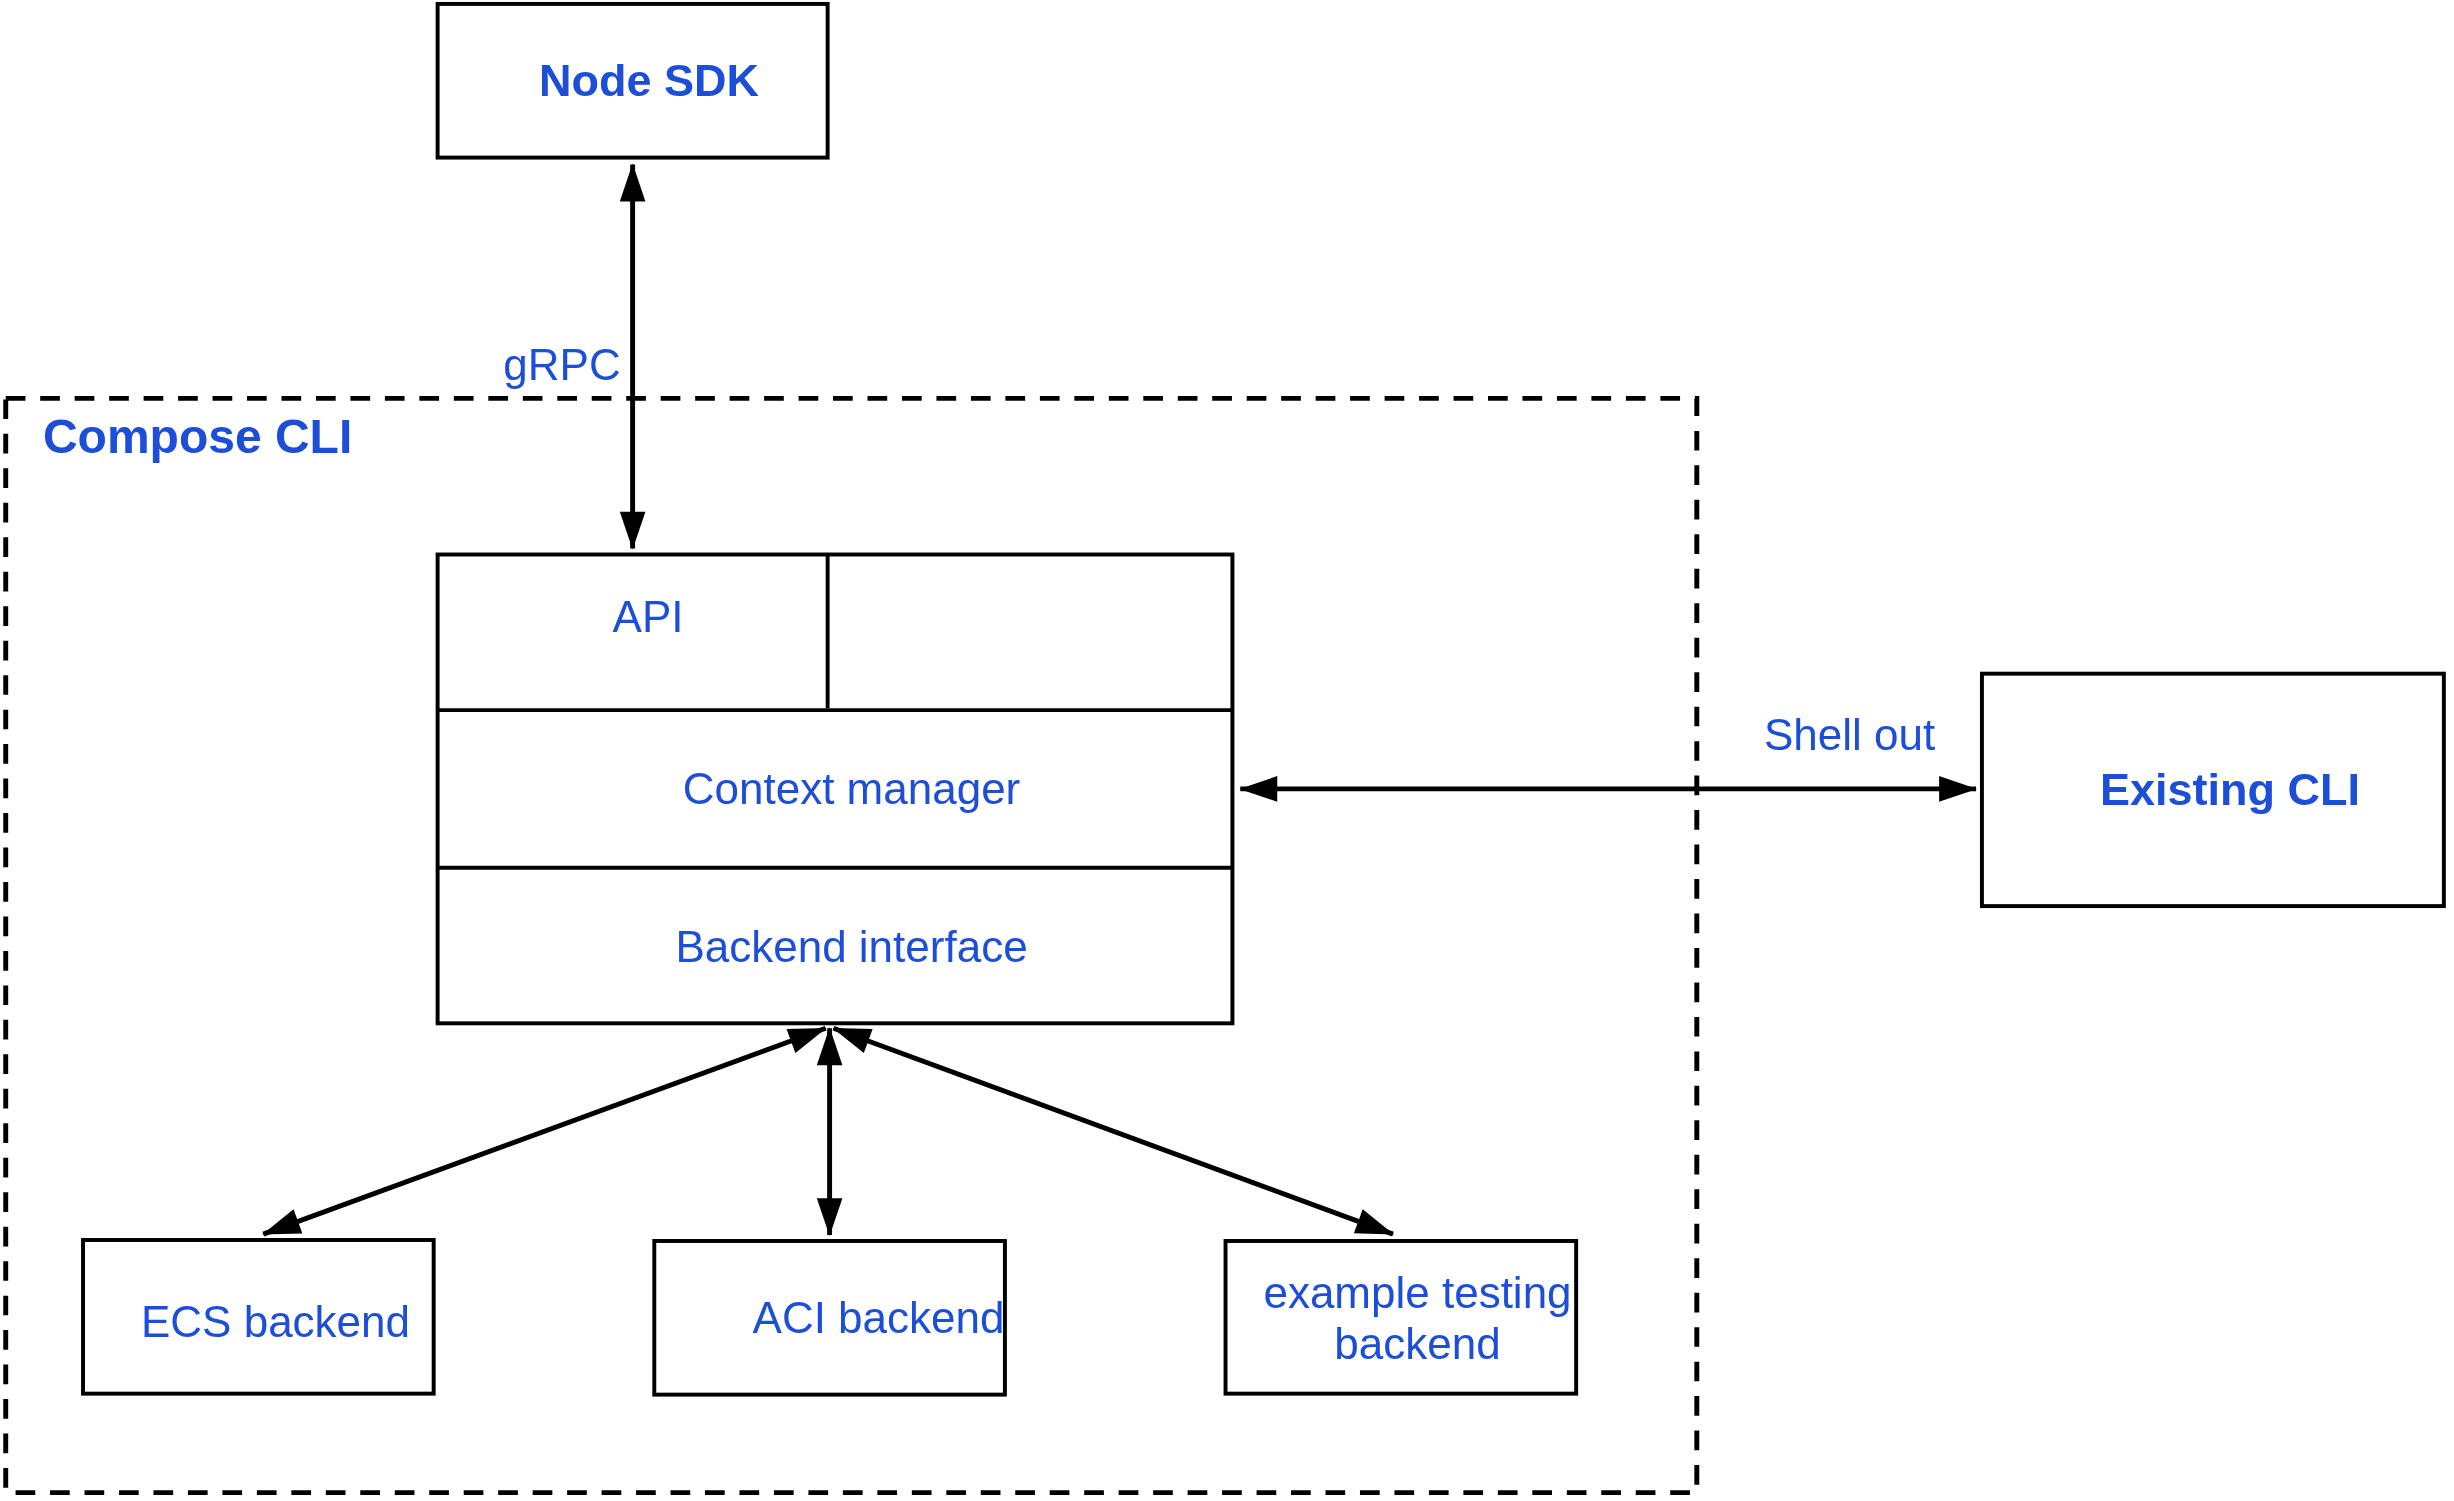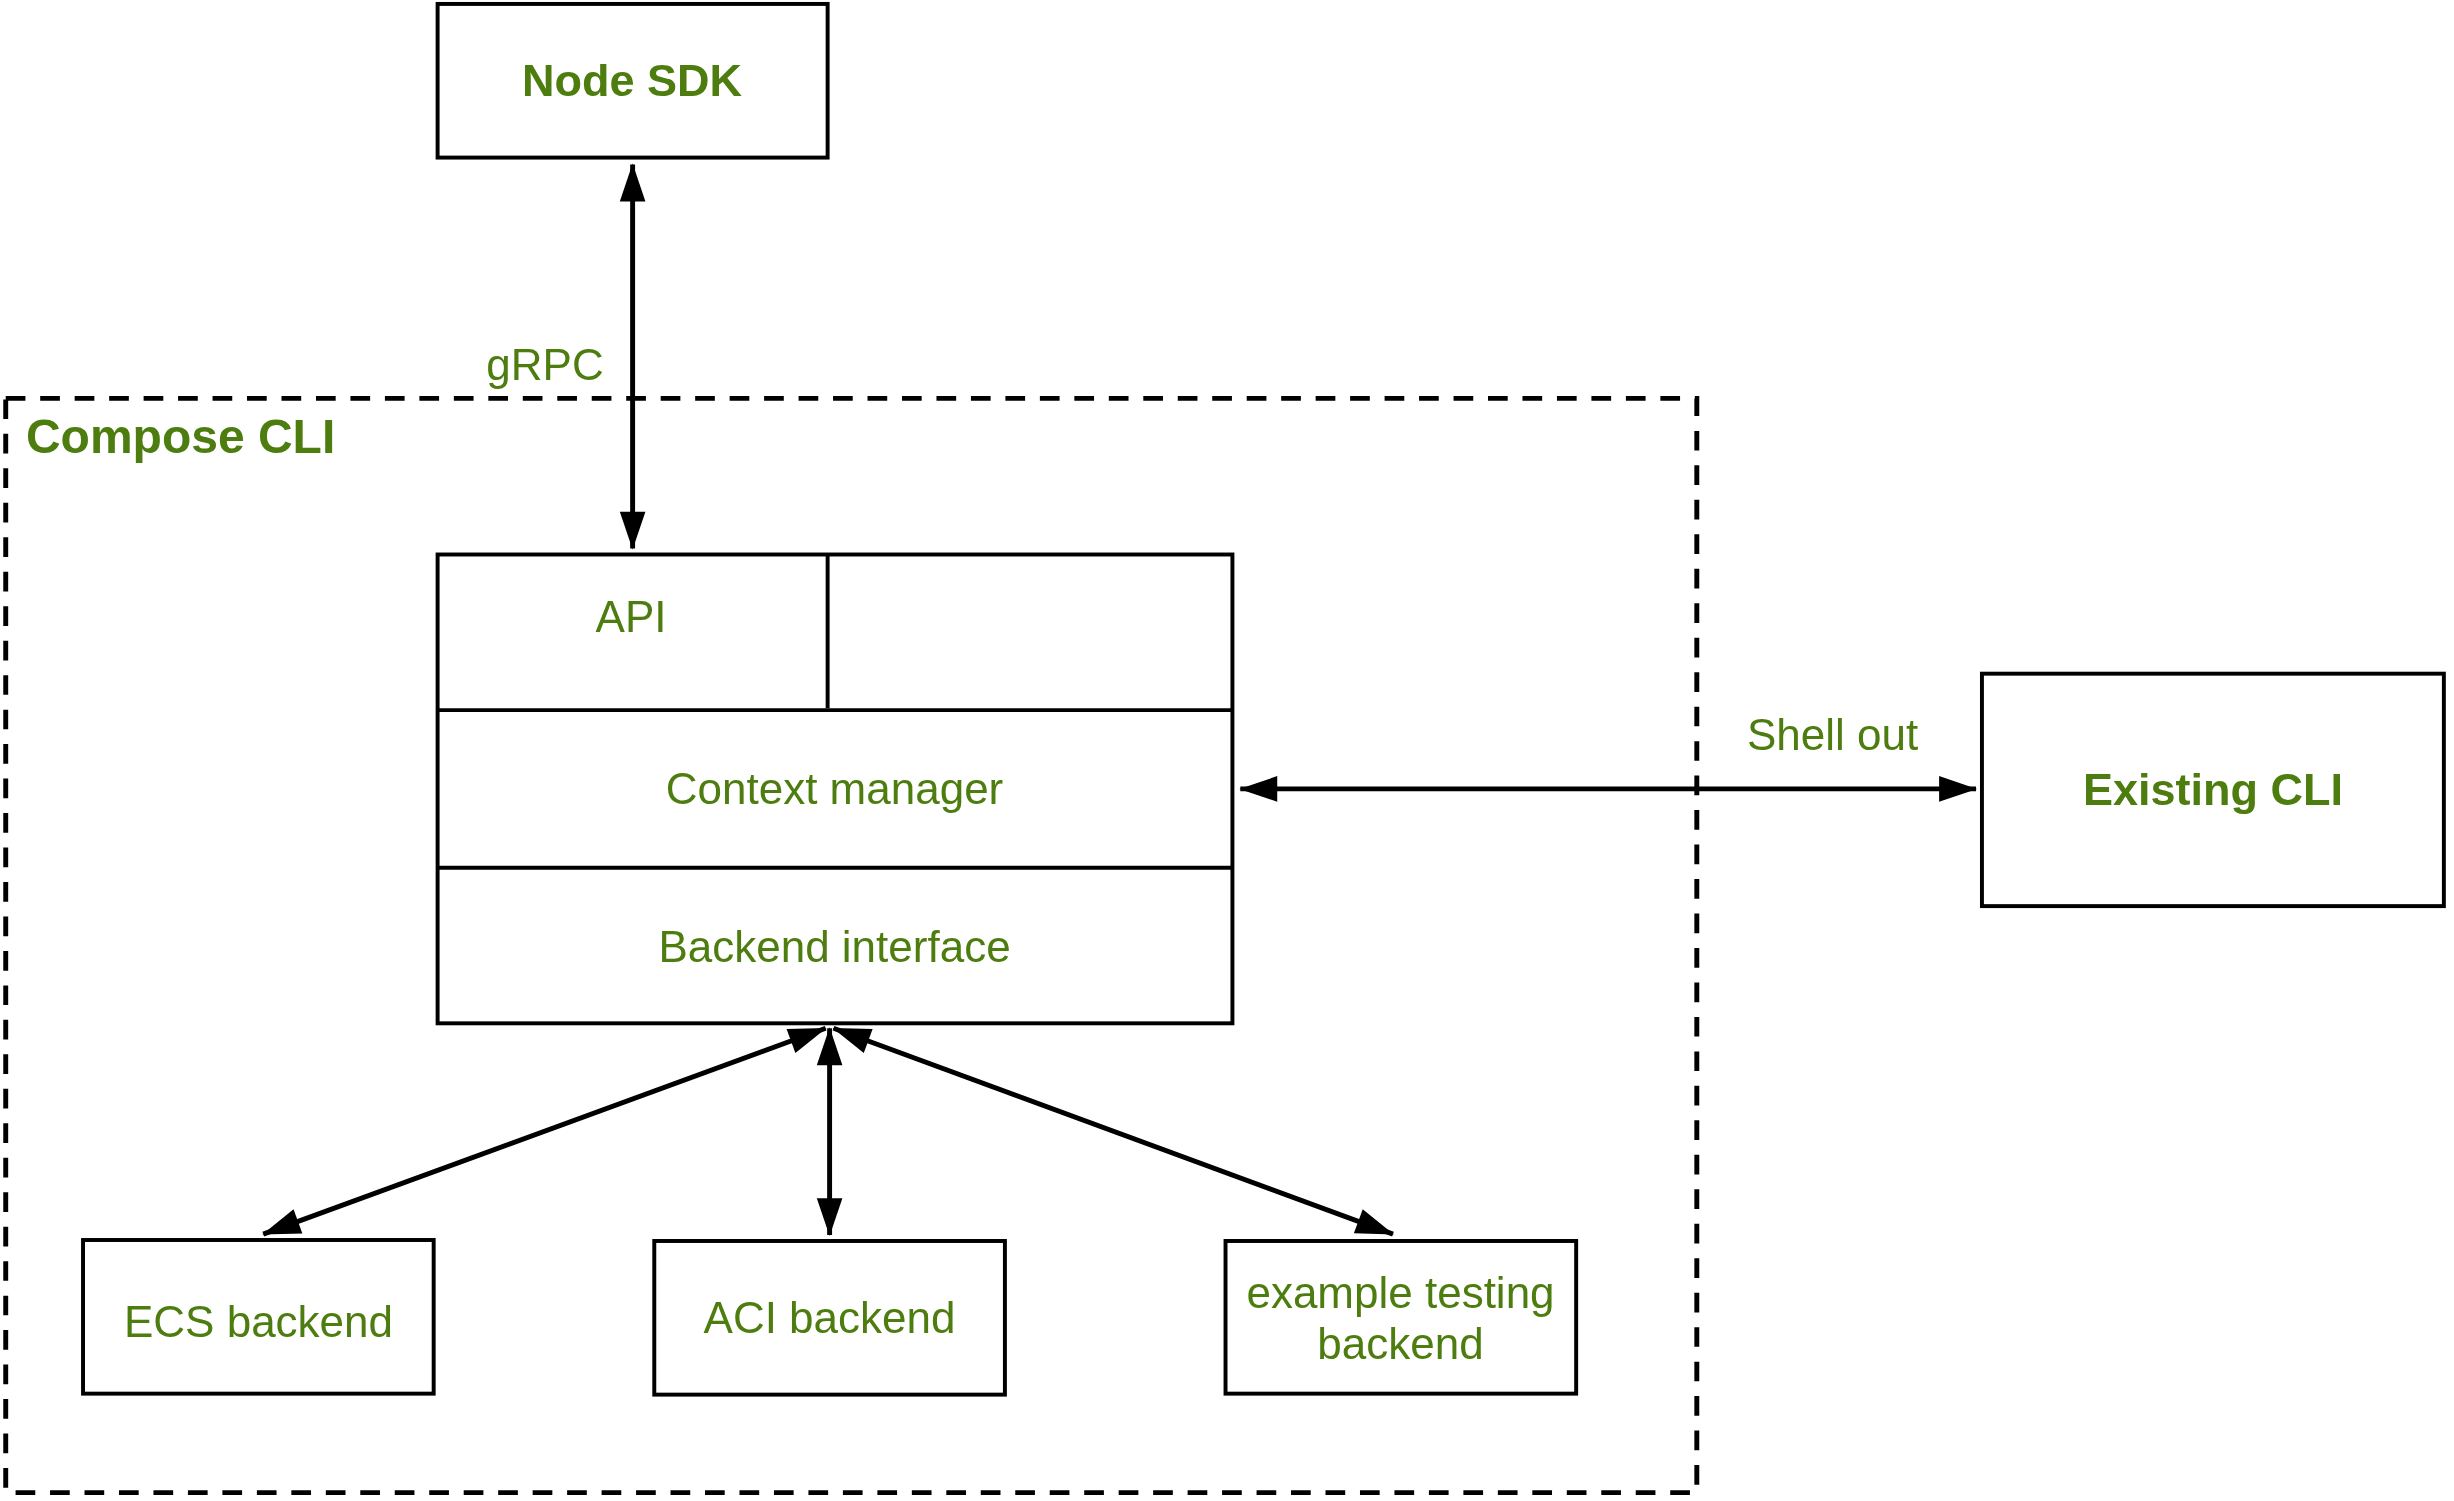--- a/index.html
+++ b/index.html
@@ -24,22 +24,23 @@
     height: 1501px;
   }
   .lbl {
     position: absolute;
     display: flex;
     align-items: center;
     justify-content: center;
     text-align: center;
     font-size: 44px;
     line-height: 1.17;
-    color: #4d7c0f;
+    color: #1d4ed8;
     white-space: normal;
+    padding-left: 17px;
   }
   .lbl.bold {
     font-weight: bold;
     font-size: 45px;
   }
   .lbl.container-title {
     justify-content: flex-start;
     text-align: left;
     font-weight: bold;
     font-size: 48px;
@@ -95,18 +96,18 @@
 
   <div class="lbl" style="left:435px; top:868px; width:799px; height:158px;">Backend interface</div>
 
 
   <div class="lbl" style="left:1719px; top:705px; width:227px; height:59px;">Shell out</div>
 
   <div class="lbl bold" style="left:1980px; top:672px; width:466px; height:236px;">Existing CLI</div>
 
   <div class="lbl" style="left:81px; top:1238px; width:355px; height:168px;">ECS backend</div>
 
-  <div class="lbl" style="left:652px; top:1239px; width:355px; height:158px;">ACI backend</div>
+  <div class="lbl" style="left:684px; top:1239px; width:355px; height:158px;">ACI backend</div>
 
   <div class="lbl" style="left:1223px; top:1239px; width:355px; height:158px;">example testing backend</div>
 
 </div>
 
 
 </body></html>

